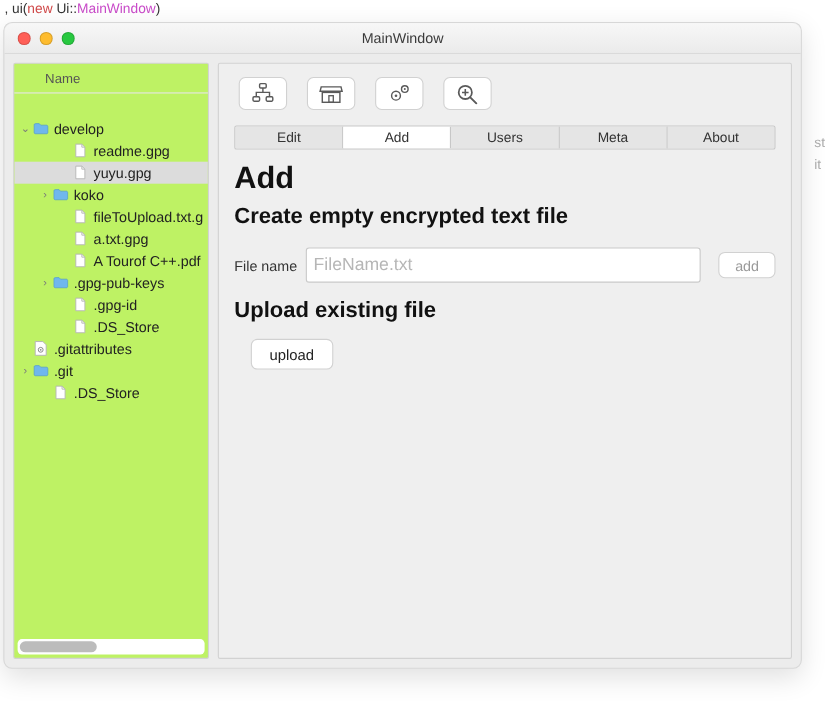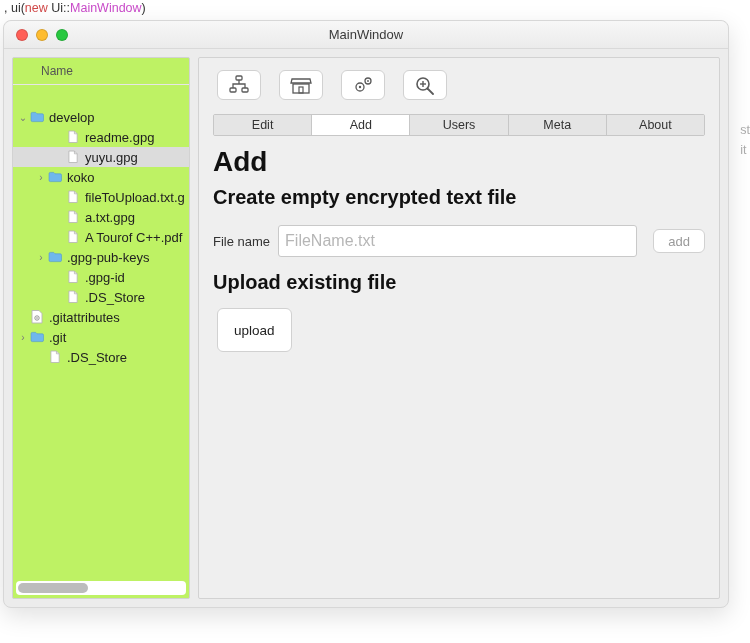--- a/index.html
+++ b/index.html
@@ -62,22 +62,22 @@
   h1.page-h { font-size:28px; font-weight:800; color:#111; margin-top:2px;}
   .muted { font-size:12.5px; color:#444;}
   h2.section { font-size:20px; font-weight:800; color:#111;}
   .formrow { display:flex; align-items:center; gap:8px; margin-top:8px;}
   .formrow label { font-size:13px; color:#333;}
   .text-input { flex:1; max-width:360px; height:32px; background:#fff; border:1px solid #c9c9c9; border-radius:3px;
     padding:0 6px; font-size:16px; color:#333;}
   .text-input::placeholder{color:#b6b6b6;}
   .pill-btn { height:24px; padding:0 14px; background:#fff; border:1px solid #d1d1d1; border-radius:6px;
     font-size:13px; color:#9a9a9a; margin-left:8px;}
-  .upload-btn { height:44px; padding:0 16px; background:#fff; border:1px solid #d1d1d1; border-radius:6px;
-    font-size:13.5px; color:#222; width:fit-content; margin-top:6px; margin-left:4px;}
+  .upload-btn { height:28px; padding:0 16px; background:#fff; border:1px solid #d1d1d1; border-radius:6px;
+    font-size:13.5px; color:#222; width:fit-content; margin-top:6px; margin-left:15px;}
   .ghost-col { position:absolute; right:0; top:120px; font-family: Menlo,monospace; font-size:12.5px; color:#aaa; line-height:20px; text-align:left;}
 </style>
 </head>
 <body>
 
 <div class="code-bar"><span class="kw1">, </span><span class="kw1">ui</span><span>(</span><span class="kw2">new </span><span class="kw1">Ui</span><span>::</span><span class="kw3">MainWindow</span><span>)</span></div>
 
 <div class="window">
   <div class="titlebar">
     <div class="tl-buttons">

